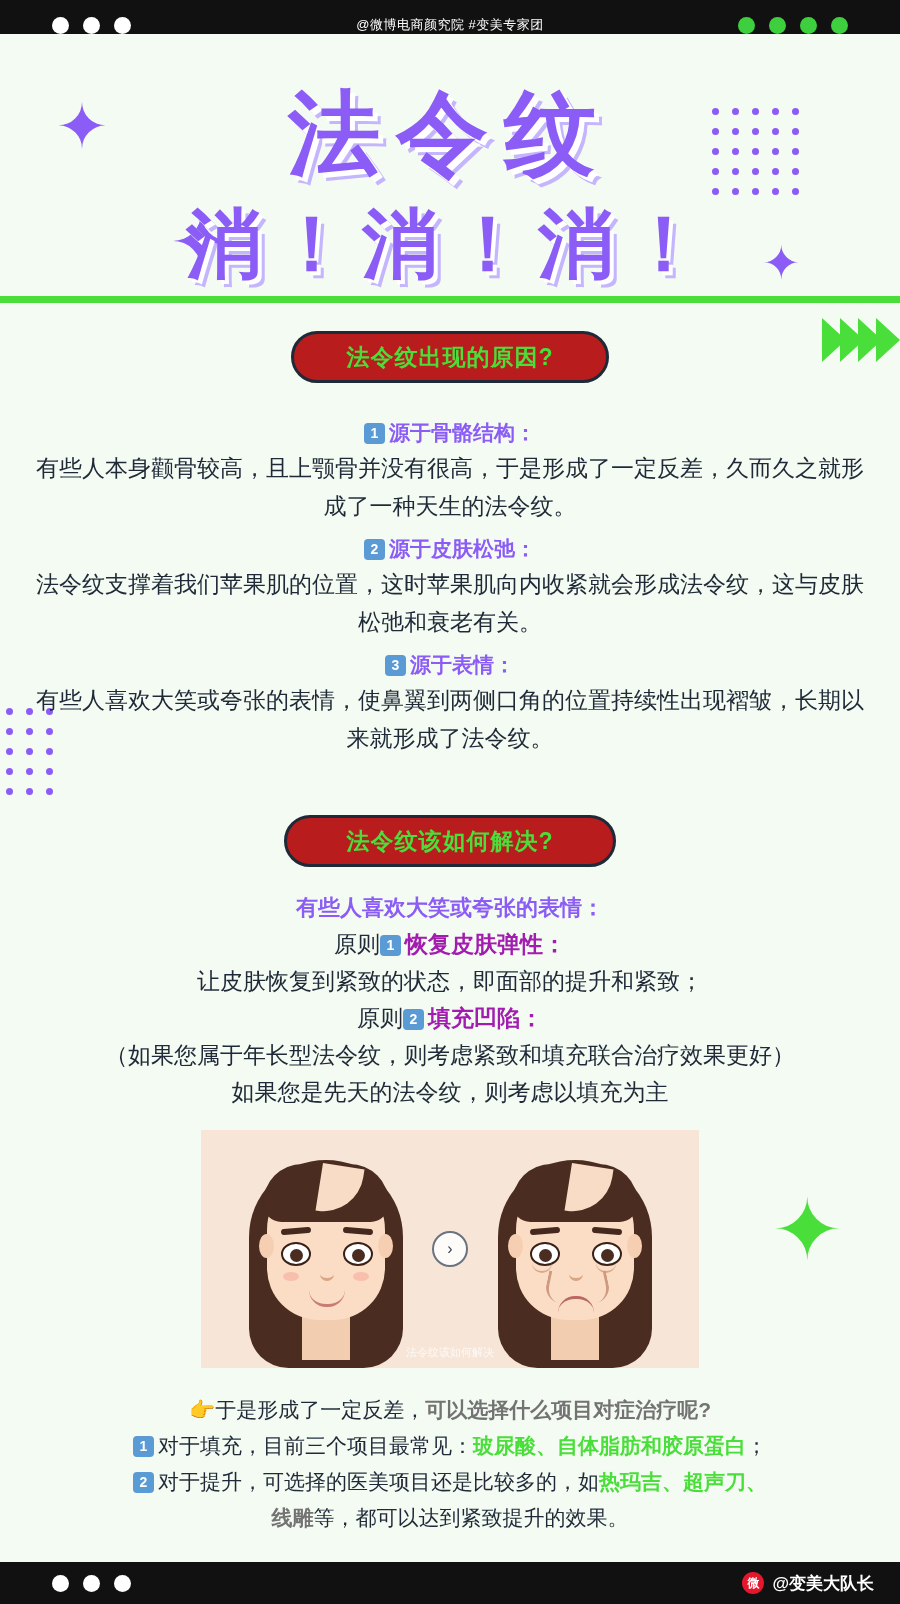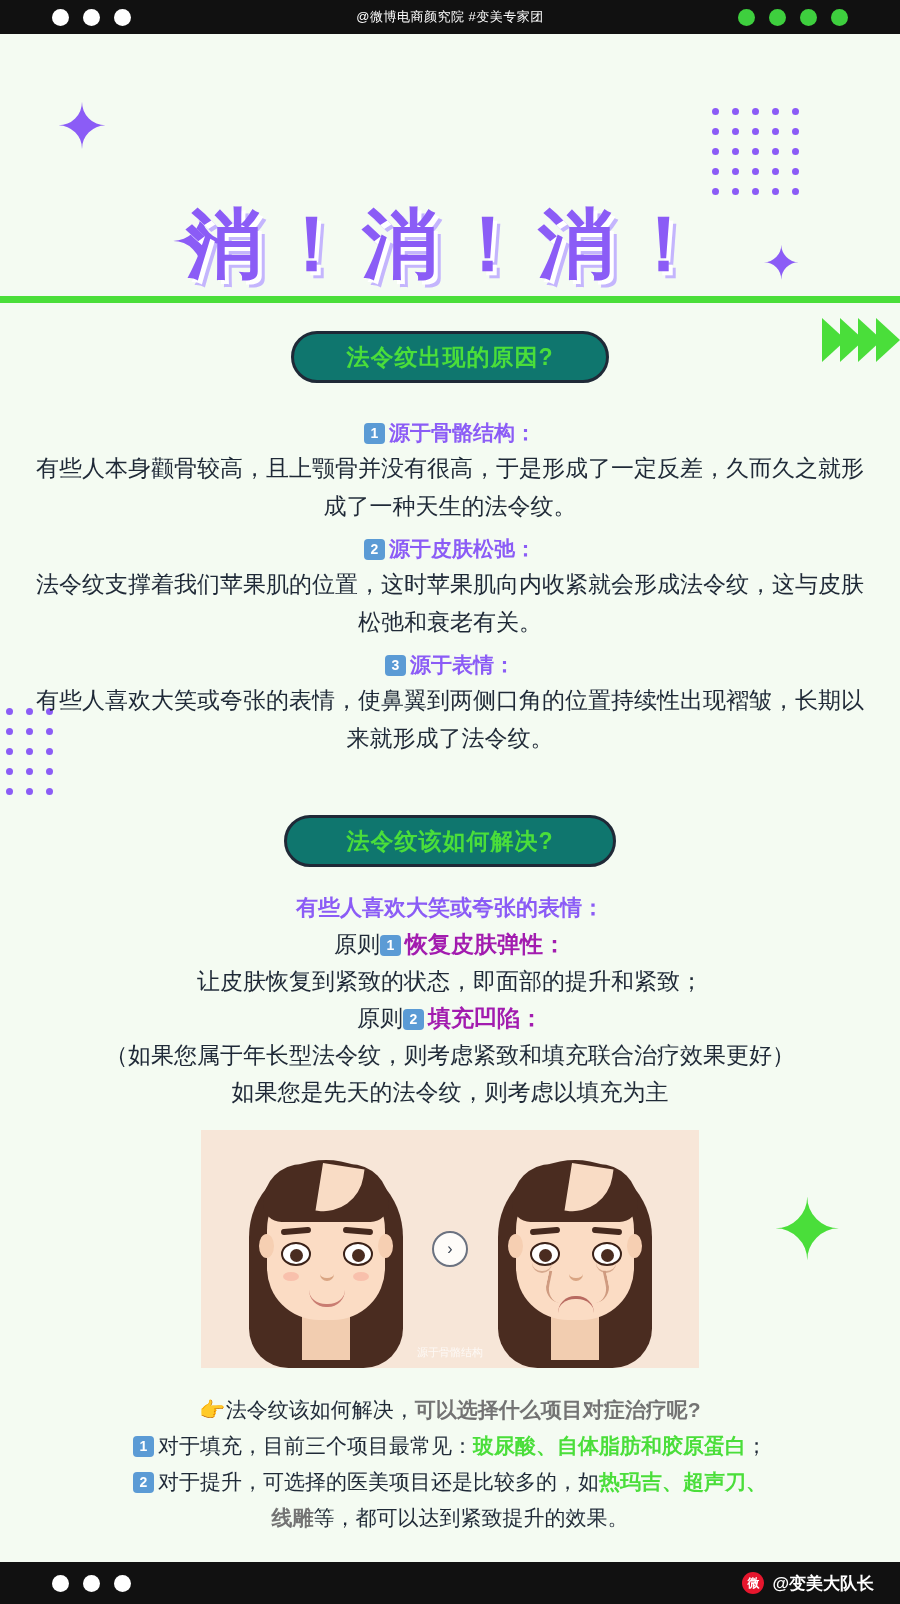--- a/index.html
+++ b/index.html
@@ -23,21 +23,21 @@
   }
 
   
   .topbar {
     position: absolute;
     top: 0; left: 0;
     width: 900px;
     height: 34px;
     background: #111111;
     display: flex;
-    align-items: center;
+    align-items: flex-end;
     justify-content: center;
   }
   .topbar .dots {
     position: absolute;
     display: flex;
     gap: 14px;
     align-items: center;
   }
   .topbar .dots.left { left: 52px; }
   .topbar .dots.right { right: 52px; }
@@ -151,21 +151,21 @@
     top: 303px; left: 0;
     width: 900px;
   }
 
   .pill {
     margin: 0 auto;
     width: 312px;
     height: 46px;
     border: 3px solid #1f2937;
     border-radius: 26px;
-    background: #0f766e;
+    background: #b91c1c;
     display: flex;
     align-items: center;
     justify-content: center;
     font-size: 23px;
     font-weight: bold;
     color: #4ade3a;
     letter-spacing: 1px;
   }
   .pill.wide { width: 326px; }
 
@@ -487,20 +487,21 @@
         <i></i>
         <i></i>
         <i></i>
         <i></i>
       <i></i>
         <i></i>
         <i></i>
         <i></i>
         <i></i>
     </div>
+    <div class="title-main">法令纹</div>
     <div class="title-sub">消！消！消！</div>
   </div>
 
   <div class="green-rule"></div>
   <div class="chevrons">
     <span class="chev"></span>
     <span class="chev"></span>
     <span class="chev"></span>
     <span class="chev"></span>
   </div>
@@ -605,26 +606,26 @@
             <div class="pupil"></div>
           </div>
         <div class="under l"></div>
         <div class="under r"></div>
         <div class="nose"></div>
         <div class="nasolabial l"></div>
         <div class="nasolabial r"></div>
         <div class="mouth"></div>
       </div>
       <div class="arrow-circle">›</div>
-      <div class="photo-watermark">源于骨骼结构</div>
+      <div class="photo-watermark">法令纹该如何解决</div>
     </div>
 
     <div class="bullets">
       <div class="row">
-        <span>👉</span><span>法令纹该如何解决，</span><span class="pp">可以选择什么项目对症治疗呢?</span>
+        <span>👉</span><span>于是形成了一定反差，</span><span class="pp">可以选择什么项目对症治疗呢?</span>
       </div>
       <div class="row">
         <span class="num">1</span><span>对于填充，目前三个项目最常见：</span><span class="gg">玻尿酸、自体脂肪和胶原蛋白</span><span>；</span>
       </div>
       <div class="row">
         <span class="num">2</span><span>对于提升，可选择的医美项目还是比较多的，如</span><span class="gg">热玛吉、超声刀、</span>
       </div>
       <div class="row">
         <span class="pp">线雕</span><span>等，都可以达到紧致提升的效果。</span>
       </div>

